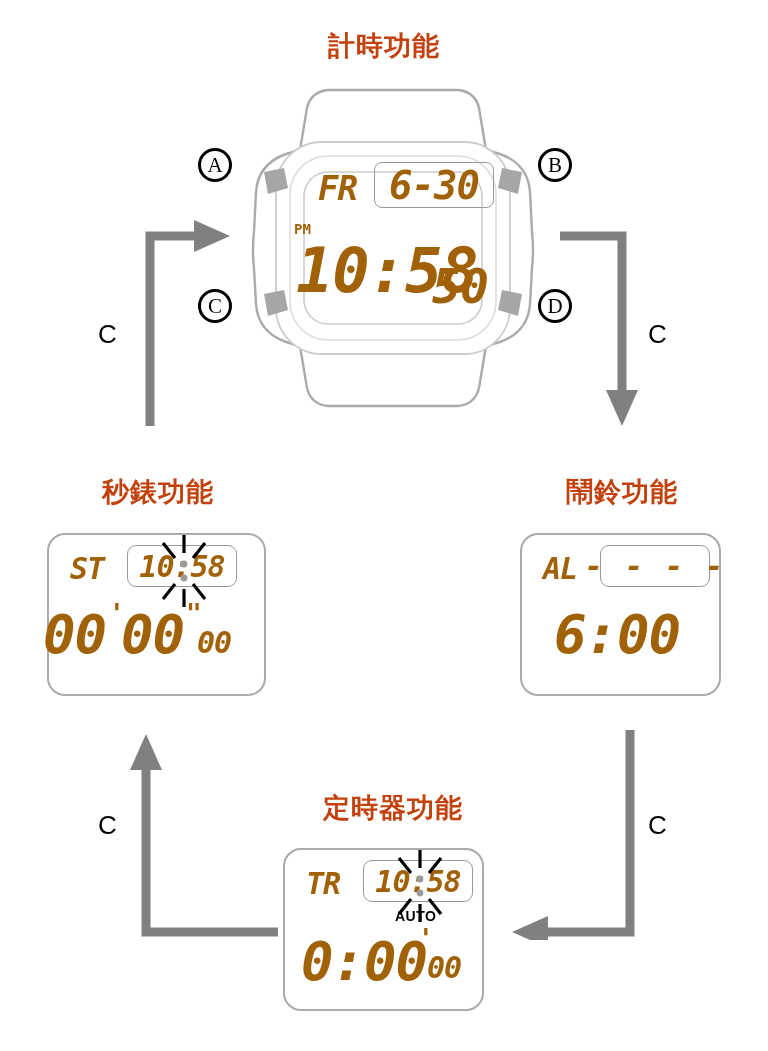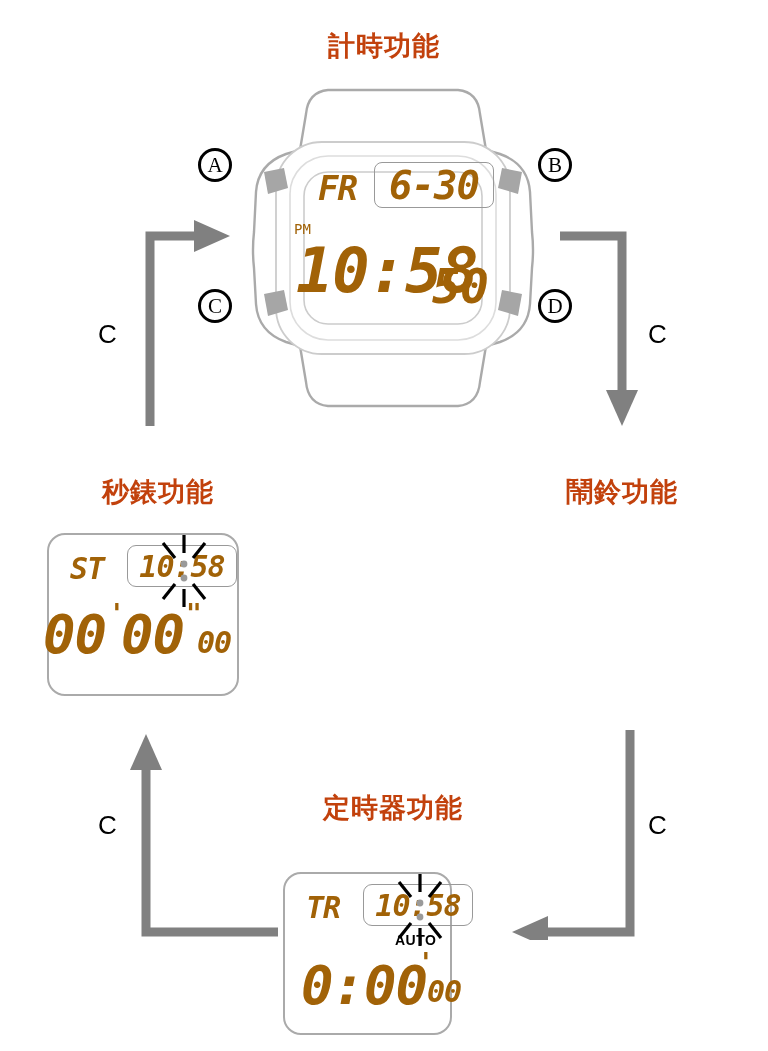--- a/index.html
+++ b/index.html
@@ -48,21 +48,21 @@
   #w-row1 { left: 318px; top: 168px; }
   #w-day  { position:absolute; left:0; top:0; font-size: 34px; }
   #w-datebox {
     position: absolute; left: 56px; top: -6px;
     width: 120px; height: 46px;
     border: 1.6px solid #999; border-radius: 8px;
     display: flex; align-items: center; justify-content: center;
   }
   #w-date { font-size: 39px; }
 
-  #w-pm { position: absolute; left: 294px; top: 221px; font-size: 14px; font-weight: 400; font-style: normal; letter-spacing: 0px;}
+  #w-pm { position: absolute; left: 294px; top: 221px; font-size: 14px; font-weight: 700; font-style: normal; letter-spacing: 0px;}
   #w-time { position: absolute; left: 296px; top: 234px; font-size: 62px; }
   #w-sec  { position: absolute; left: 432px; top: 258px; font-size: 48px; }
 
   
   .panel {
     position: absolute;
     border: 2px solid #aaa;
     border-radius: 18px;
     background: #fff;
   }
@@ -162,21 +162,21 @@
   <div class="arrow" style="left:556px; top:218px;">
     <svg width="110" height="210" viewBox="0 0 110 210">
       <path d="M4 18 L66 18 L66 180" fill="none" stroke="#808080" stroke-width="9" stroke-linecap="butt"></path>
       <path d="M50 172 L66 208 L82 172 Z" fill="#808080"></path>
     </svg>
   </div>
   <div class="c-label" style="left:648px; top:319px;">C</div>
 
   <div class="sec-title" style="left:48px; top:474px; width:220px;">秒錶功能</div>
 
-  <div class="panel" style="left:47px; top:533px; width:192px; height:163px;text-align:right;">
+  <div class="panel" style="left:47px; top:533px; width:219px; height:163px;text-align:right;">
     <div class="lcd p-tag" style="left:21px; top:16px;">ST</div>
     <div class="p-box" style="left:78px; top:10px; width:110px; height:42px;">
       <span class="lcd p-boxval">10:58</span>
     </div>
 
     <div class="blink" style="left:104px; top:-4px;">
       <svg width="62" height="80" viewBox="0 0 62 80">
         <g stroke="#000" stroke-width="3.2" stroke-linecap="butt">
           <line x1="31" y1="4" x2="31" y2="22"></line>
           <line x1="31" y1="58" x2="31" y2="76"></line>
@@ -192,40 +192,47 @@
 
     <div class="lcd p-big" style="left:-6px; top:68px;">00</div>
     <div class="lcd tick" style="left:60px; top:64px;">'</div>
     <div class="lcd p-big" style="left:72px; top:68px;">00</div>
     <div class="lcd tick" style="left:137px; top:64px;">"</div>
     <div class="lcd p-small" style="left:148px; top:90px;">00</div>
   </div>
 
   <div class="sec-title" style="left:512px; top:474px; width:220px;">鬧鈴功能</div>
 
+  <div class="panel" style="left:520px; top:533px; width:201px; height:163px;">
+    <div class="lcd p-tag" style="left:21px; top:16px;">AL</div>
+    <div class="p-box" style="left:78px; top:10px; width:110px; height:42px;">
+      <span class="lcd p-boxval" style="letter-spacing:2px;">- - - -</span>
+    </div>
+    <div class="lcd p-big" style="left:32px; top:68px;">6:00</div>
+  </div>
 
   <div class="arrow" style="left:110px; top:720px;">
     <svg width="170" height="220" viewBox="0 0 170 220">
       <path d="M168 212 L36 212 L36 42" fill="none" stroke="#808080" stroke-width="9" stroke-linecap="butt"></path>
       <path d="M20 50 L36 14 L52 50 Z" fill="#808080"></path>
     </svg>
   </div>
   <div class="c-label" style="left:98px; top:810px;">C</div>
 
   <div class="arrow" style="left:510px; top:720px;">
     <svg width="180" height="220" viewBox="0 0 180 220">
       <path d="M120 10 L120 212 L30 212" fill="none" stroke="#808080" stroke-width="9" stroke-linecap="butt"></path>
       <path d="M38 196 L2 212 L38 228 Z" fill="#808080"></path>
     </svg>
   </div>
   <div class="c-label" style="left:648px; top:810px;">C</div>
 
   <div class="sec-title" style="left:283px; top:790px; width:220px;">定時器功能</div>
 
-  <div class="panel" style="left:283px; top:848px; width:169px; height:163px;margin-top:24px;">
+  <div class="panel" style="left:283px; top:848px; width:201px; height:163px;">
     <div class="lcd p-tag" style="left:21px; top:16px;">TR</div>
     <div class="p-box" style="left:78px; top:10px; width:110px; height:42px;">
       <span class="lcd p-boxval">10:58</span>
     </div>
     <div class="blink" style="left:104px; top:-4px;">
       <svg width="62" height="80" viewBox="0 0 62 80">
         <g stroke="#000" stroke-width="3.2" stroke-linecap="butt">
           <line x1="31" y1="4" x2="31" y2="22"></line>
           <line x1="31" y1="58" x2="31" y2="76"></line>
           <line x1="10" y1="12" x2="22" y2="27"></line>

